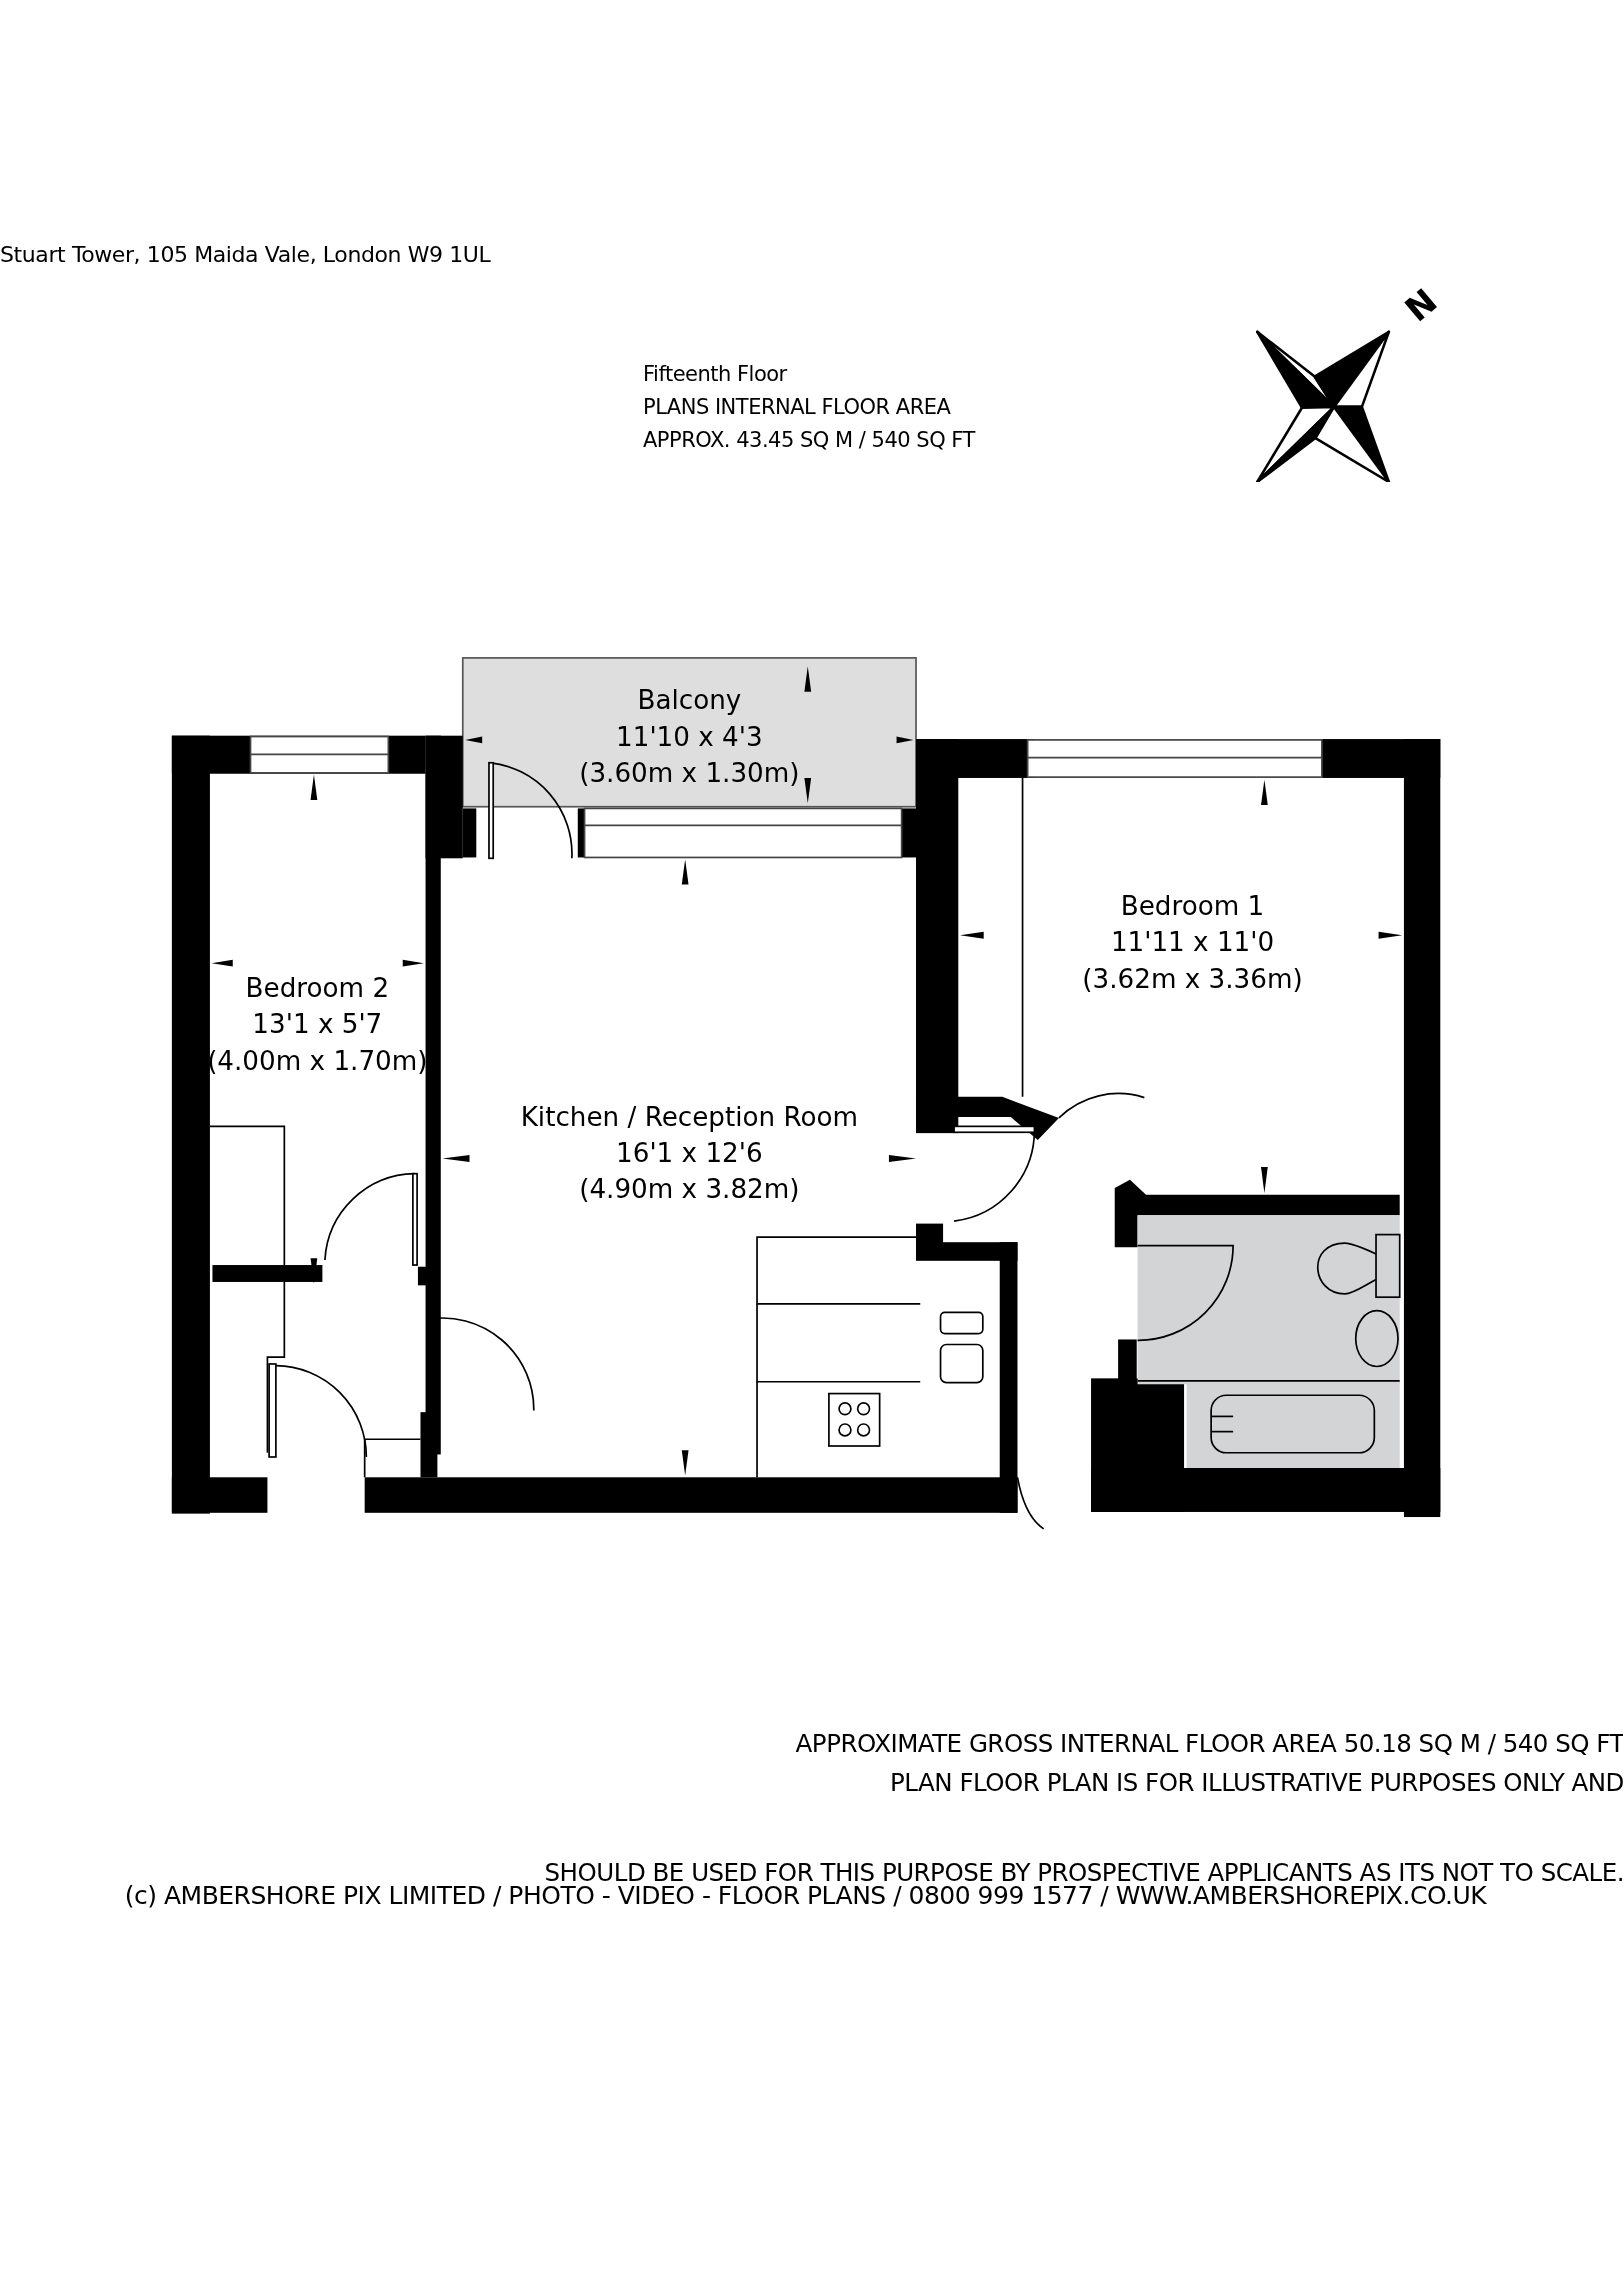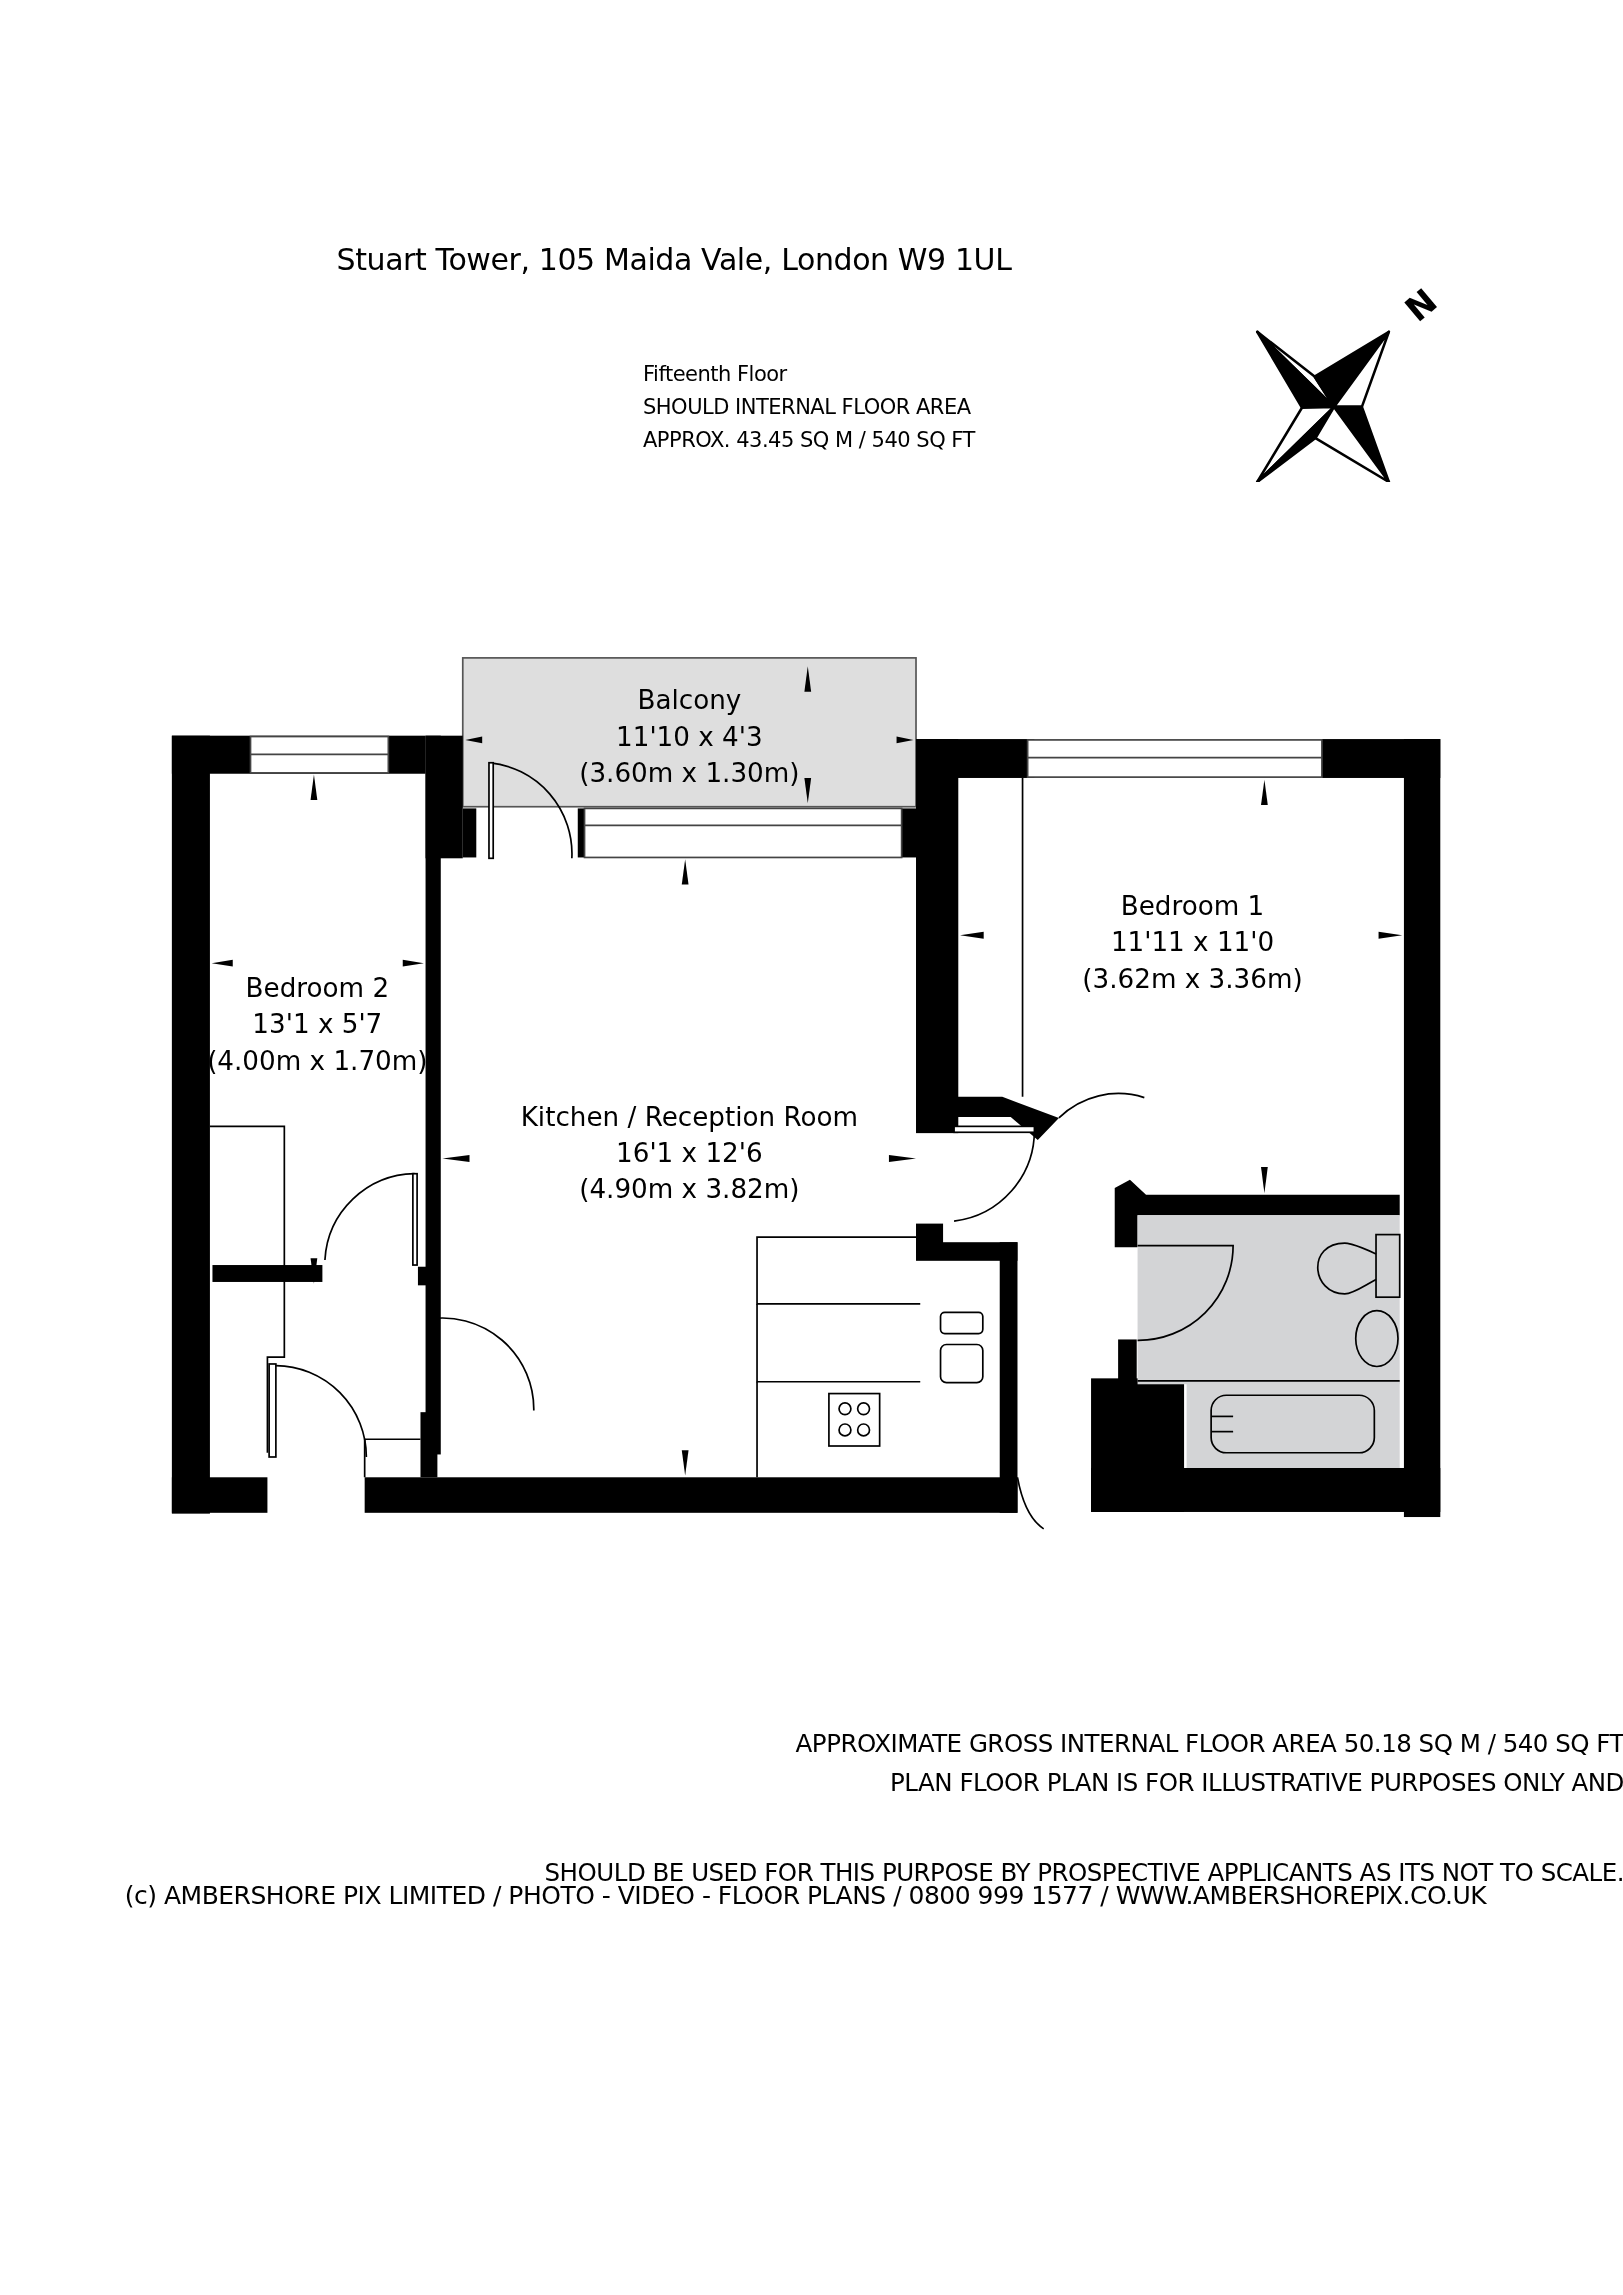--- a/index.html
+++ b/index.html
@@ -1,32 +1,32 @@
 <!DOCTYPE html>
 <html style="font-size:13.5px"><head>
 <meta charset="utf-8">
 <style>
   html, body { margin: 0; padding: 0; background: #ffffff; }
   body { width: 1624px; height: 2295px; position: relative; overflow: hidden;
          font-family: "DejaVu Sans", "Liberation Sans", sans-serif; color: #000; }
-  .title { position: absolute; left: 0; width: 1348px; top: 242px; text-align: center;
-           font-size: 30px; letter-spacing: -0.4px; }
+  .title { position: absolute; left: 0; width: 1348px; top: 242px; 
+           font-size: 22px; letter-spacing: -0.4px; }
   .sub { position: absolute; left: 643px; width: 355px; text-align: left; font-size: 21px; letter-spacing: -0.5px; }
   .compass { position: absolute; left: 1235px; top: 271px; width: 220px; height: 211px; }
   .plan { position: absolute; left: 0; top: 0; width: 1624px; height: 2295px; }
   .room-label text { font-family: "DejaVu Sans", "Liberation Sans", sans-serif; font-size: 31px; fill: #000; }
   .footer { position: absolute; left: 0; width: 1624px; text-align: right; font-size: 24.5px; letter-spacing: -0.5px; }
   .copyright { position: absolute; left: 0; width: 1611px; text-align: center; font-size: 25px; top: 1881px; letter-spacing: -0.5px; }
 </style>
 </head>
 <body>
 
 <div class="title">Stuart Tower, 105 Maida Vale, London W9 1UL</div>
 <div class="sub" style="top:362px">Fifteenth Floor</div>
-<div class="sub" style="top:395px">SHOULD INTERNAL FLOOR AREA</div>
+<div class="sub" style="top:395px">PLANS INTERNAL FLOOR AREA</div>
 <div class="sub" style="top:428px">APPROX. 43.45 SQ M / 540 SQ FT</div>
 
 <svg class="compass" viewBox="1460 320 260 250">
   <g stroke="#000" stroke-width="3" stroke-linejoin="round">
 
     <polygon points="1486,392 1554,445 1577,481" fill="#fff"></polygon>
     <polygon points="1486,392 1539,482 1577,481" fill="#000"></polygon>
     <polygon points="1642,392 1554,445 1577,481" fill="#000"></polygon>
     <polygon points="1642,392 1610,481 1577,481" fill="#fff"></polygon>
     <polygon points="1486,570 1539,482 1577,481" fill="#fff"></polygon>

